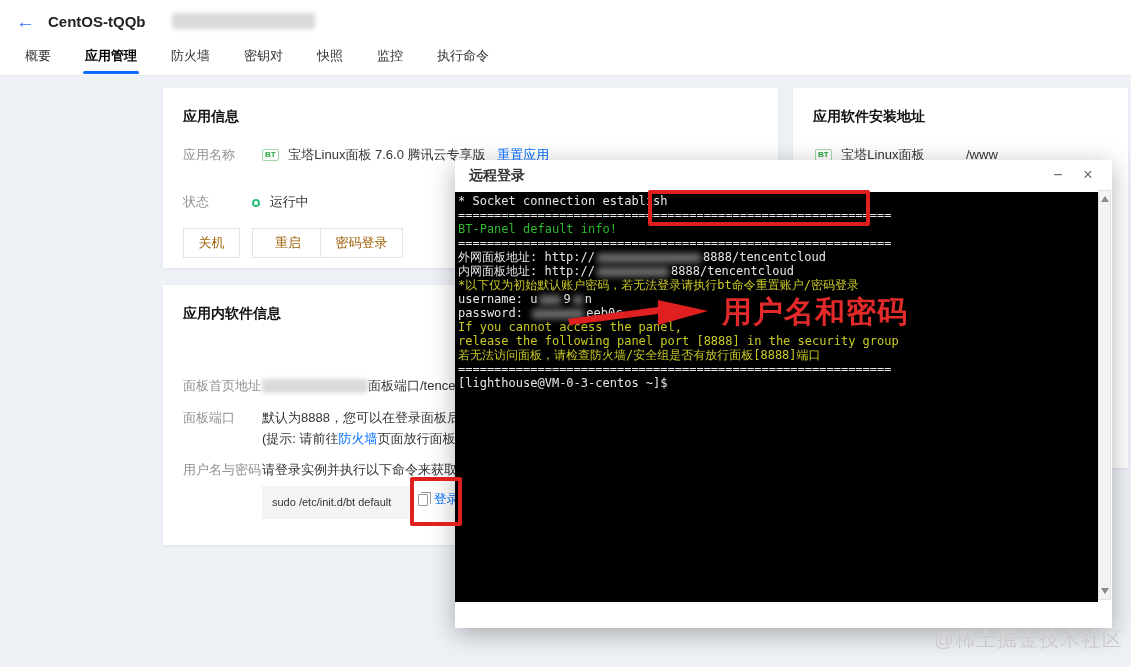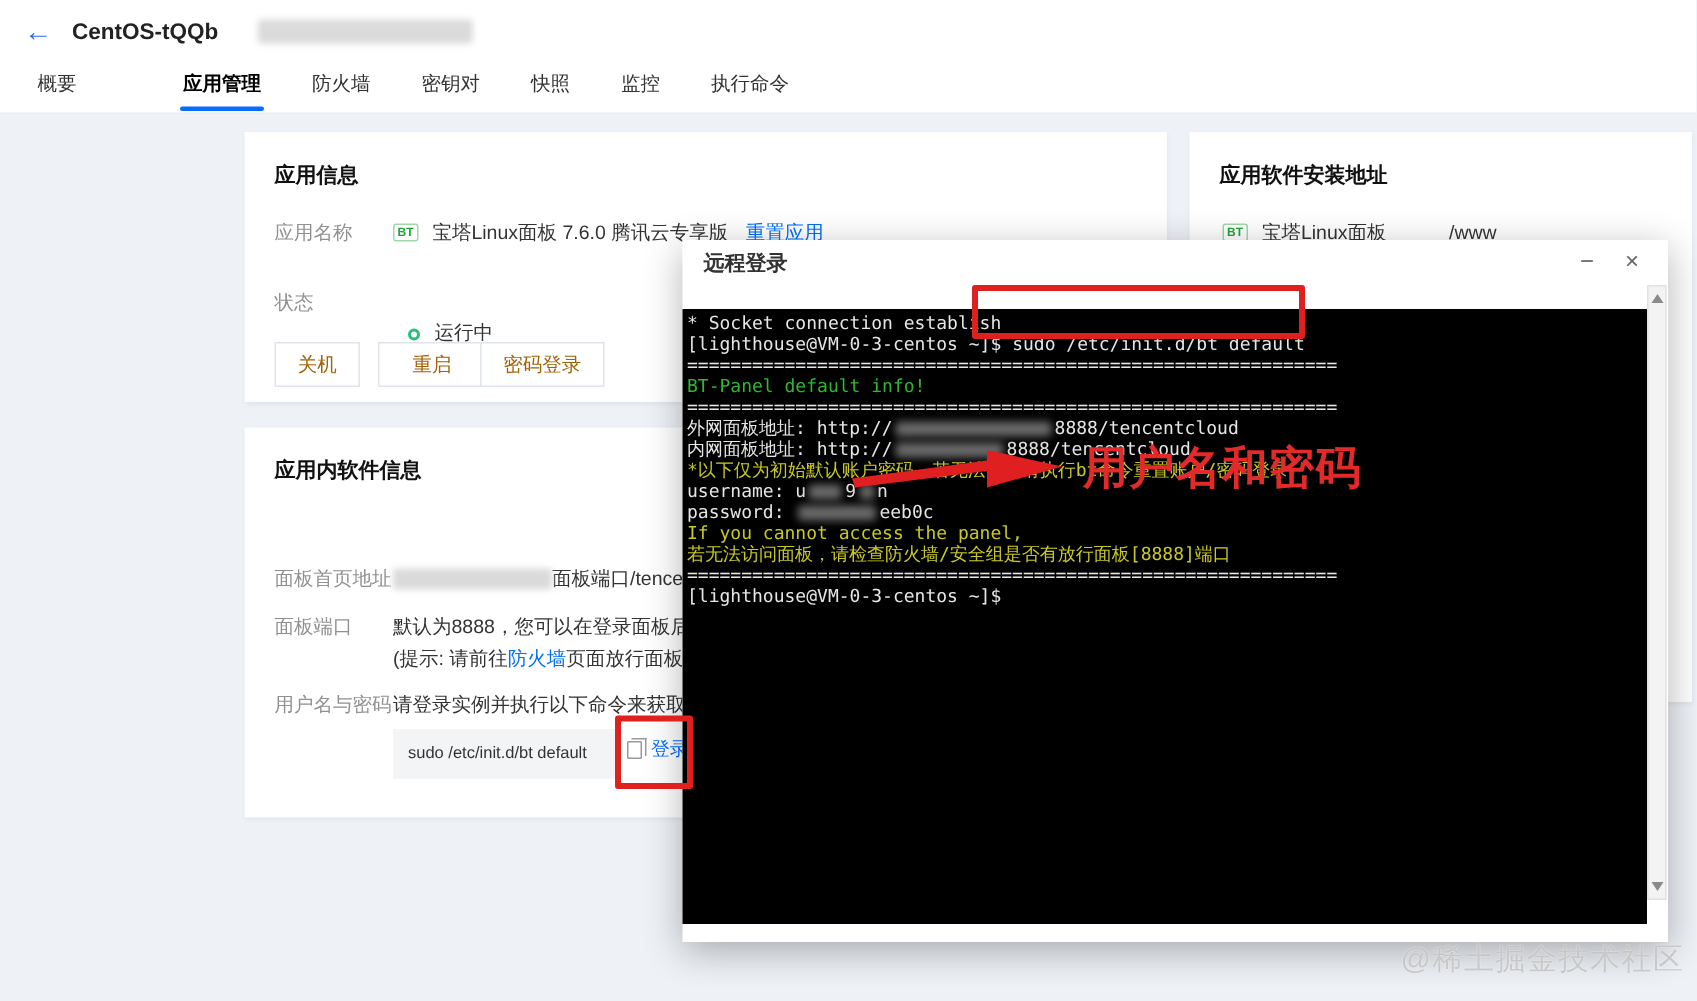--- a/index.html
+++ b/index.html
@@ -13,21 +13,21 @@
   
   .topbar { position:absolute; top:0; left:0; width:1131px; height:76px; background:#fff; border-bottom:1px solid #e9ebf0; z-index:2; }
   .back { position:absolute; left:16px; top:11px; color:#2e6cf6; font-size:19px; font-weight:bold; cursor:pointer; }
   .page-title { position:absolute; left:48px; top:13px; font-size:15px; font-weight:bold; color:#222; }
   .censor { display:inline-block; border-radius:2px; }
   .censor.light { background:#dadada; filter:blur(2px); }
   .censor.dark { background:#7d7d7d; filter:blur(3px); opacity:.85; height:10px; vertical-align:middle; margin:0 2px; }
   .hdr-censor { position:absolute; left:172px; top:13px; width:143px; height:16px; }
   .tabs { position:absolute; left:25px; top:47px; display:flex; gap:34px; }
   .tab { font-size:13px; color:#333; padding-bottom:9px; cursor:pointer; position:relative; white-space:nowrap; }
-  .tab.active { font-weight:bold; color:#000;margin-left:37px; }
+  .tab.active { font-weight:bold; color:#000; }
   .tab.active .underline { position:absolute; left:-2px; right:-2px; bottom:0; height:3px; background:#0a6cff; border-radius:2px; }
   
   .card { position:absolute; background:#fff; box-shadow:0 1px 3px rgba(70,80,100,.08); }
   .card-title { position:absolute; left:20px; top:20px; font-size:14px; font-weight:bold; color:#111; }
   .lbl { color:#919191; }
   .blue-link { color:#006eff; cursor:pointer; text-decoration:none; }
   .bt-logo { display:inline-block; font-size:8px; font-weight:bold; color:#20a53a; border:1px solid #9fd8ab; border-radius:2px; padding:0 2px; line-height:10px; vertical-align:2px; margin-right:6px; letter-spacing:0; }
   .card1 { left:163px; top:88px; width:615px; height:180px; }
   .row-abs { position:absolute; white-space:nowrap; }
   .status-ring { display:inline-block; width:8px; height:8px; border:2px solid #2bbd7e; border-radius:50%; vertical-align:-1px; margin-right:6px; }
@@ -38,21 +38,21 @@
   .copy-icon:before { content:""; position:absolute; left:2px; top:-3px; width:9px; height:11px; border:1px solid #9a9a9a; border-bottom:none; border-left:none; background:transparent; }
   .login-link { position:absolute; left:271px; top:206px; font-size:12.5px; }
   .card3 { left:793px; top:88px; width:335px; height:380px; }
   
   .modal { position:absolute; left:455px; top:160px; width:657px; height:468px; background:#fff; box-shadow:0 6px 24px rgba(0,0,0,.30); z-index:10; }
   .modal-titlebar { position:absolute; top:0; left:0; right:0; height:14px; background:#fff; }
   .modal-title { position:absolute; left:14px; top:7px; font-size:14px; font-weight:bold; color:#333; }
   .win-btn { position:absolute; top:4px; width:20px; height:22px; text-align:center; color:#666; font-size:16px; line-height:22px; cursor:pointer; }
   .min-btn { right:44px; }
   .close-btn { right:14px; }
-  .terminal { position:absolute; top:46px; left:0; width:643px; height:410px; background:#000;
+  .terminal { position:absolute; top:32px; left:0; width:643px; height:410px; background:#000;
     color:#e6e6e6; font-family:"DejaVu Sans Mono","Liberation Mono",monospace; font-size:12px; line-height:14px;
     padding:2px 0 0 3px; overflow:hidden; white-space:nowrap; }
   .tline { height:14px; }
   .tline.green { color:#2eb82e; }
   .tline.yellow, .yellow { color:#c9c926; }
   .scrolltrack { position:absolute; top:30px; right:1px; width:13px; height:410px; background:#f3f3f3; border:1px solid #e2e2e2; }
   .arrow-up, .arrow-down { position:absolute; left:2px; width:0; height:0; border-left:4px solid transparent; border-right:4px solid transparent; cursor:pointer; }
   .arrow-up { top:5px; border-bottom:6px solid #8a8a8a; }
   .arrow-down { bottom:5px; border-top:6px solid #8a8a8a; }
   .modal-footer { position:absolute; bottom:0; left:0; right:0; height:28px; background:#d9d9d9; color:#555; font-size:12.5px; line-height:28px; padding-left:14px; }
@@ -90,21 +90,21 @@
     <span class="lbl">应用名称</span>
   </div>
   <div class="row-abs" style="left:99px; top:58px;">
     <span class="bt-logo">BT</span>
     <span>宝塔Linux面板 7.6.0 腾讯云专享版</span>
     <a class="blue-link" style="margin-left:8px;">重置应用</a>
   </div>
   <div class="row-abs" style="left:20px; top:105px;">
     <span class="lbl">状态</span>
   </div>
-  <div class="row-abs" style="left:109px; top:105px;margin-top:20px;">
+  <div class="row-abs" style="left:89px; top:105px;">
     <span class="status-ring"></span>
     <span>运行中</span>
   </div>
   <div class="btn" style="left:20px; width:57px;">关机</div>
   <div class="btn" style="left:89px; width:72px;">重启</div>
   <div class="btn" style="left:157px; width:83px;">密码登录</div>
 </div>
 
 <div class="card card3">
   <div class="card-title">应用软件安装地址</div>
@@ -144,30 +144,30 @@
 </div>
 
 <div class="modal">
   <div class="modal-titlebar">
     <span class="modal-title">远程登录</span>
     <span class="win-btn min-btn">−</span>
     <span class="win-btn close-btn">×</span>
   </div>
   <div class="terminal">
     <div class="tline"><span>* Socket connection establish</span></div>
-    <div class="tline"><span>[lighthouse@VM-0-3-centos ~]$ </span><span>sudo /etc/init.d/bt default</span></div>
     <div class="tline">============================================================</div>
     <div class="tline green">BT-Panel default info!</div>
     <div class="tline">============================================================</div>
     <div class="tline"><span>外网面板地址: http://</span><span class="censor dark" style="width:104px;"></span><span>8888/tencentcloud</span></div>
     <div class="tline"><span>内网面板地址: http://</span><span class="censor dark" style="width:72px;"></span><span>8888/tencentcloud</span></div>
     <div class="tline yellow">*以下仅为初始默认账户密码，若无法登录请执行bt命令重置账户/密码登录</div>
     <div class="tline"><span>username: u</span><span class="censor dark" style="width:22px;"></span><span>9</span><span class="censor dark" style="width:10px;"></span><span>n</span></div>
     <div class="tline"><span>password: </span><span class="censor dark" style="width:52px;"></span><span>eeb0c</span></div>
     <div class="tline yellow">If you cannot access the panel,</div>
+    <div class="tline yellow">release the following panel port [8888] in the security group</div>
     <div class="tline yellow">若无法访问面板，请检查防火墙/安全组是否有放行面板[8888]端口</div>
     <div class="tline">============================================================</div>
     <div class="tline">[lighthouse@VM-0-3-centos ~]$</div>
   </div>
   <div class="scrolltrack">
     <span class="arrow-up"></span>
     <span class="arrow-down"></span>
   </div>
 </div>
 

